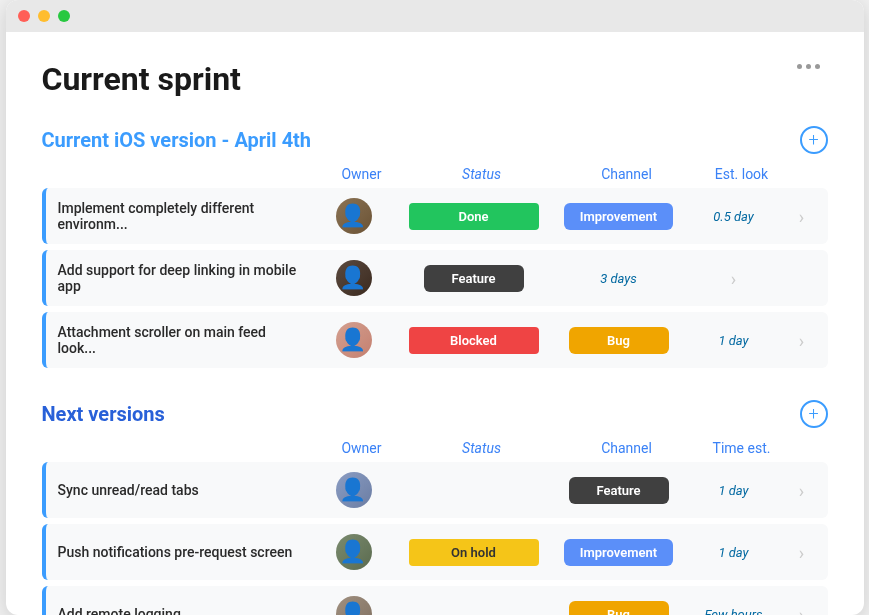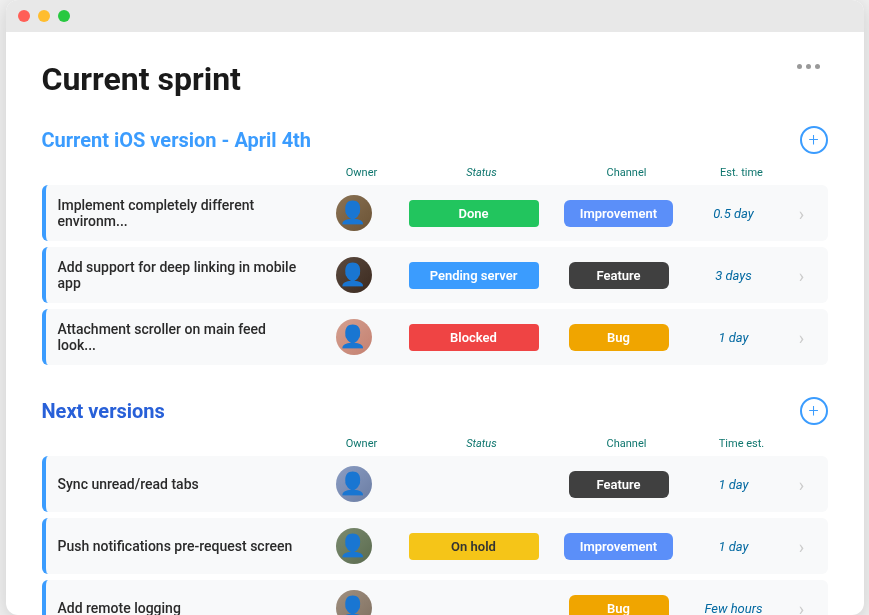--- a/index.html
+++ b/index.html
@@ -96,22 +96,22 @@
     }
 
     .section-title.dark {
       color: #2860d8;
     }
 
     .table-header {
       display: grid;
       grid-template-columns: 1fr 80px 160px 130px 100px 36px;
       padding: 0 0 6px 12px;
-      color: #0f766e;
-      font-size: 11px;
+      color: #3b82f6;
+      font-size: 14px;
     }
 
     .table-header .col-owner { text-align: center; }
     .table-header .col-status { text-align: center; font-style: italic; }
     .table-header .col-channel { text-align: center; }
     .table-header .col-time { text-align: center; }
 
     .table-row {
       display: grid;
       grid-template-columns: 1fr 80px 160px 130px 100px 36px;
@@ -276,21 +276,21 @@
       <div class="section-header-row">
         <span class="section-title">Current iOS version - April 4th</span>
         <div class="add-btn header-add">+</div>
       </div>
 
       <div class="table-header">
         <div></div>
         <div class="col-owner">Owner</div>
         <div class="col-status">Status</div>
         <div class="col-channel">Channel</div>
-        <div class="col-time">Est. time</div>
+        <div class="col-time">Est. look</div>
         <div></div>
       </div>
 
       <div class="table-row">
         <div class="row-task">Implement completely different environm...</div>
         <div class="row-owner">
           <div class="avatar av1">
             <div class="avatar-face"></div>
           </div>
         </div>
@@ -303,23 +303,20 @@
         <div class="row-time">0.5 day</div>
         <div class="row-action">›</div>
       </div>
 
       <div class="table-row">
         <div class="row-task">Add support for deep linking in mobile app</div>
         <div class="row-owner">
           <div class="avatar av2">
             <div class="avatar-face"></div>
           </div>
-        </div>
-        <div class="row-status">
-          <div class="status-badge status-pending">Pending server</div>
         </div>
         <div class="row-channel">
           <div class="channel-badge channel-feature">Feature</div>
         </div>
         <div class="row-time">3 days</div>
         <div class="row-action">›</div>
       </div>
 
       <div class="table-row">
         <div class="row-task">Attachment scroller on main feed look...</div>

